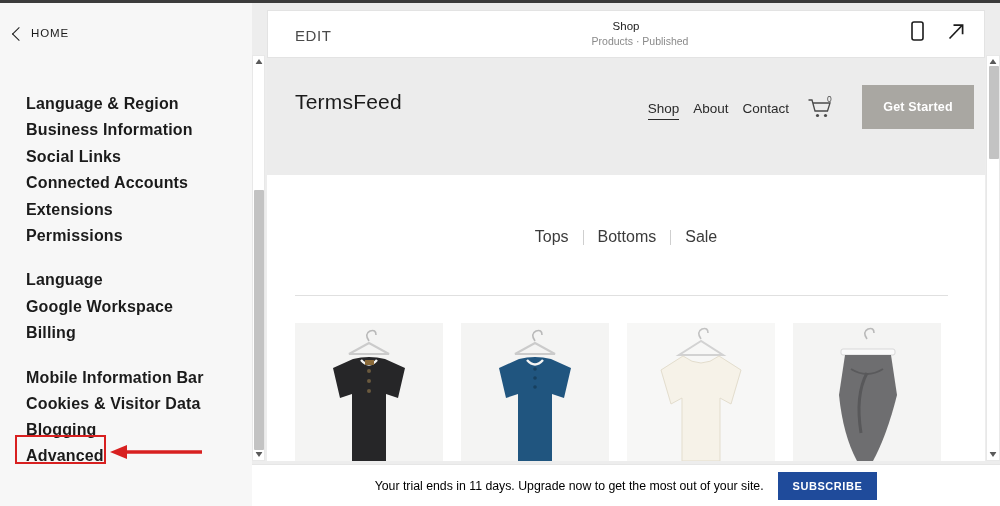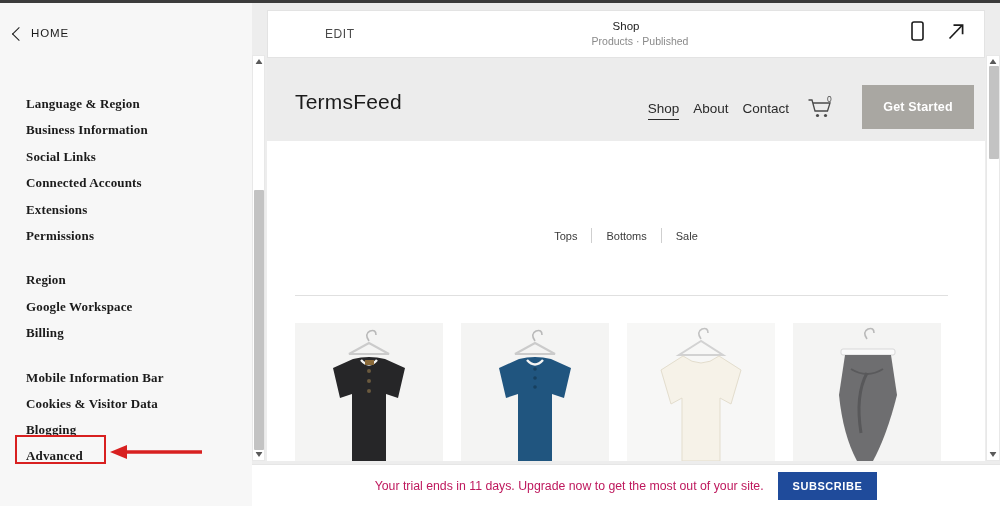--- a/index.html
+++ b/index.html
@@ -27,24 +27,23 @@
   .chev-left{
     width:9px;height:9px;border-left:1.6px solid #1a1a1a;border-bottom:1.6px solid #1a1a1a;
     transform:rotate(45deg);display:inline-block;margin-top:1px;
   }
   .home-label{
     font-size:11.5px;letter-spacing:.9px;color:#1b1b1b;font-weight:400;
   }
   .nav-list{position:absolute;left:26px;top:88px;width:210px;}
   .nav-group{margin-bottom:0;}
   .nav-item{
-    font-size:13px;color:#1b1b1b;font-weight:600;line-height:26.4px;
+    font-size:16px;color:#1b1b1b;font-weight:600;line-height:26.4px;
     letter-spacing:.15px;cursor:pointer;white-space:nowrap;
     display:inline-block;
-    font-family:Liberation Serif, serif;
   }
   .nav-item.active{
     border-bottom:1.6px solid #1b1b1b;line-height:23px;padding-bottom:1px;
   }
   .nav-row{height:26.4px;}
   .nav-gap{height:18px;}
 
   
   .ann-box{
     position:absolute;left:15px;top:435px;width:91px;height:29px;
@@ -56,38 +55,38 @@
   .preview-area{
     position:absolute;left:252px;top:3px;width:748px;height:503px;
     background:#ededed;
   }
   
   .edit-bar{
     position:absolute;left:15px;top:7px;width:718px;height:48px;
     background:#ffffff;border:1px solid #e3e3e3;box-sizing:border-box;
   }
   .edit-label{
-    position:absolute;left:27px;top:16px;font-size:12px;
-    letter-spacing:.6px;color:#4a4a4a;cursor:pointer;margin-left:30px;
+    position:absolute;left:27px;top:16px;font-size:15px;
+    letter-spacing:.6px;color:#4a4a4a;cursor:pointer;
   }
   .edit-center{
     position:absolute;left:0;right:0;top:8px;text-align:center;pointer-events:none;
   }
   .edit-title{font-size:11.5px;color:#1b1b1b;line-height:15px;}
   .edit-sub{font-size:10.5px;color:#8a8a8a;line-height:15px;padding-left:28px;}
   .edit-icons{position:absolute;right:18px;top:10px;display:flex;align-items:center;gap:23px;}
   .icon-btn{cursor:pointer;display:flex;align-items:center;justify-content:center;}
 
   
   .site-canvas{
     position:absolute;left:15px;top:55px;width:718px;height:403px;
     background:#ffffff;overflow:hidden;
   }
   .site-header{
-    position:absolute;left:0;top:0;width:718px;height:83px;background:#ececec;
+    position:absolute;left:0;top:0;width:718px;height:117px;background:#ececec;
   }
   .site-logo{
     position:absolute;left:28px;top:32px;font-size:21px;color:#1b1b1b;
     font-weight:400;letter-spacing:.2px;
   }
   .site-nav{
     position:absolute;right:196px;top:42px;display:flex;align-items:flex-start;gap:14px;
   }
   .site-nav-item{font-size:13.5px;color:#2a2a2a;cursor:pointer;line-height:17px;}
   .site-nav-item.active{border-bottom:1.6px solid #2a2a2a;padding-bottom:2px;}
@@ -100,21 +99,21 @@
     background:#a9a7a2;color:#ffffff;font-size:12.5px;font-weight:600;
     display:flex;align-items:center;justify-content:center;cursor:pointer;
     letter-spacing:.2px;
     margin-left:29px;
   }
 
   .cat-nav{
     position:absolute;left:0;top:170px;width:718px;
     display:flex;align-items:center;justify-content:center;gap:0;
   }
-  .cat-item{font-size:11px;color:#3b3b3b;cursor:pointer;padding:0 14px;}
+  .cat-item{font-size:16px;color:#3b3b3b;cursor:pointer;padding:0 14px;}
   .cat-sep{width:1px;height:15px;background:#cfcfcf;}
 
   .divider{
     position:absolute;left:28px;top:237px;width:653px;height:1px;background:#e0e0e0;
   }
 
   .product-grid{
     position:absolute;left:28px;top:265px;width:662px;height:138px;
     display:flex;gap:18px;
   }
@@ -128,21 +127,21 @@
   .sb{position:absolute;background:#ffffff;border:1px solid #e8e8e8;box-sizing:border-box;}
   .sb-thumb{position:absolute;background:#c3c3c3;border-radius:1px;}
   .sb-arrow{position:absolute;left:50%;transform:translateX(-50%);}
 
   
   .trial-bar{
     position:absolute;left:252px;top:464px;width:748px;height:42px;background:#ffffff;
     border-top:1px solid #e6e6e6;box-sizing:border-box;
     display:flex;align-items:center;justify-content:center;gap:14px;
   }
-  .trial-text{font-size:12.3px;color:#be185d;}
+  .trial-text{font-size:12.3px;color:#000000;}
   .subscribe-btn{
     background:#1f4b9b;color:#ffffff;font-size:11px;font-weight:600;
     letter-spacing:.55px;padding:8px 15px;cursor:pointer;
   }
   .bottom-left-fill{
     position:absolute;left:0;top:464px;width:252px;height:42px;background:#f7f7f7;
   }
 </style>
 </head>
 <body>
@@ -165,21 +164,21 @@
         <div class="nav-row"><span class="nav-item">Business Information</span></div>
         <div class="nav-row"><span class="nav-item">Social Links</span></div>
         <div class="nav-row"><span class="nav-item">Connected Accounts</span></div>
         <div class="nav-row"><span class="nav-item">Extensions</span></div>
         <div class="nav-row"><span class="nav-item">Permissions</span></div>
       </div>
 
       <div class="nav-gap"></div>
 
       <div class="nav-group">
-        <div class="nav-row"><span class="nav-item">Region</span></div>
+        <div class="nav-row"><span class="nav-item">Language</span></div>
         <div class="nav-row"><span class="nav-item">Google Workspace</span></div>
         <div class="nav-row"><span class="nav-item">Billing</span></div>
       </div>
 
       <div class="nav-gap"></div>
 
       <div class="nav-group">
         <div class="nav-row"><span class="nav-item">Mobile Information Bar</span></div>
         <div class="nav-row"><span class="nav-item">Cookies &amp; Visitor Data</span></div>
         <div class="nav-row"><span class="nav-item">Blogging</span></div>

